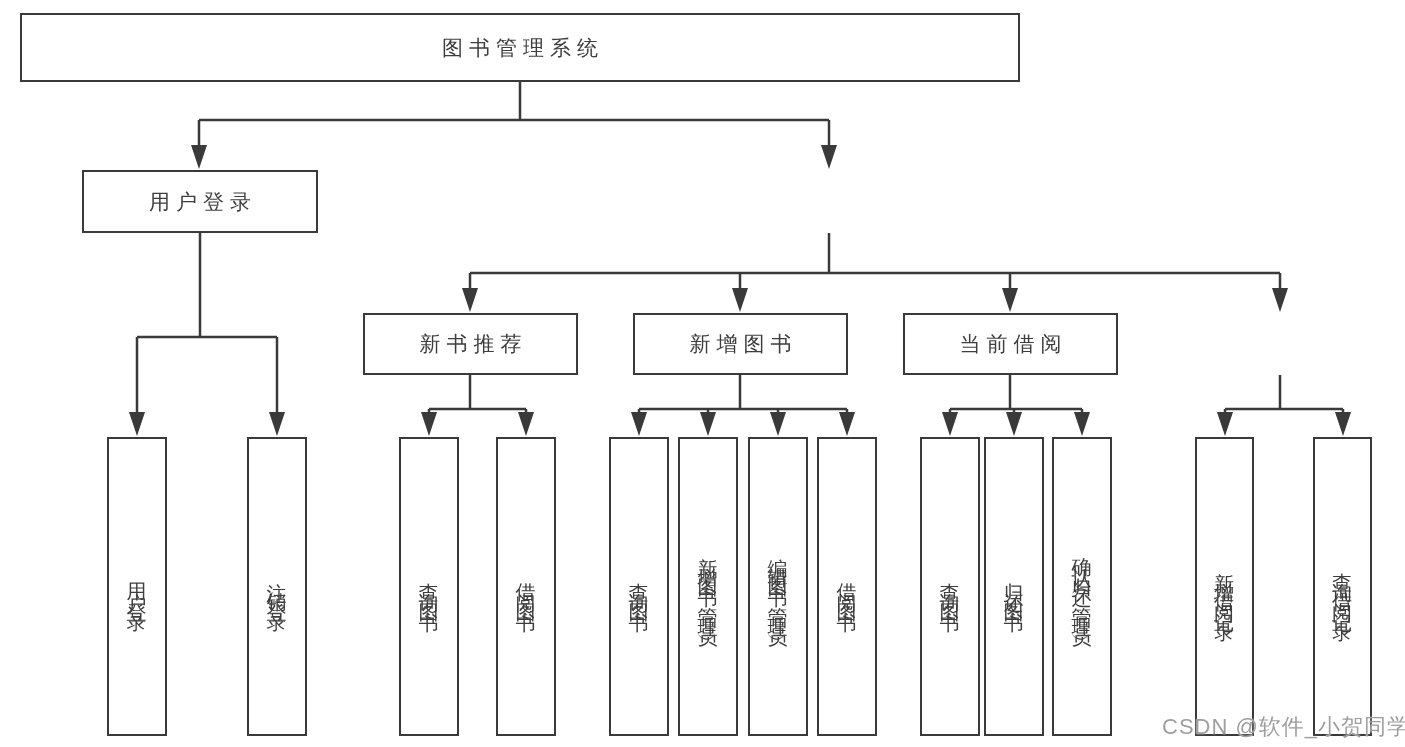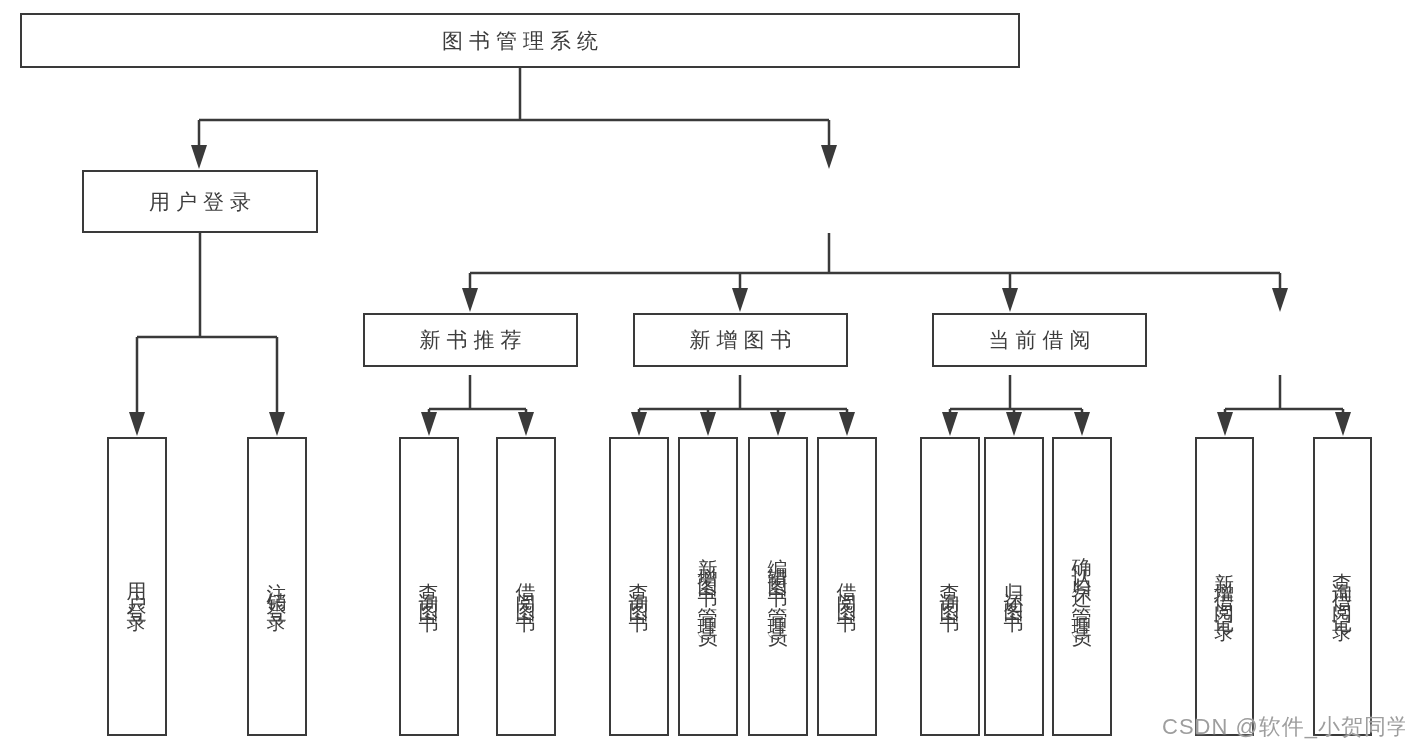--- a/index.html
+++ b/index.html
@@ -28,23 +28,23 @@
     justify-content:center;
     box-sizing:border-box;
     z-index:1;
   }
   .h-node{
     font-size:21px;
     letter-spacing:6px;
     text-indent:6px;
     white-space:nowrap;
   }
-  .root-node{left:20px;top:13px;width:1000px;height:55px;}
+  .root-node{left:20px;top:13px;width:1000px;height:69px;}
   .l2-node{top:170px;width:236px;height:63px;}
-  .l3-node{top:313px;width:215px;height:54px;}
+  .l3-node{top:313px;width:215px;height:62px;}
   .leaf-node{
     top:437px;width:60px;height:299px;
     writing-mode:vertical-rl;
     text-orientation:mixed;
     font-size:20px;
     letter-spacing:10px;
     line-height:1;
   }
   .watermark{
     position:absolute;
@@ -83,21 +83,21 @@
       M950 436 l-8 -24 h16 z  M1014 436 l-8 -24 h16 z  M1082 436 l-8 -24 h16 z
       M1225 436 l-8 -24 h16 z M1343 436 l-8 -24 h16 z"></path>
   </svg>
 
   <div class="node h-node root-node">图书管理系统</div>
 
   <div class="node h-node l2-node" style="left:82px">用户登录</div>
 
   <div class="node h-node l3-node" style="left:363px">新书推荐</div>
   <div class="node h-node l3-node" style="left:633px">新增图书</div>
-  <div class="node h-node l3-node" style="left:932px">当前借阅</div>
+  <div class="node h-node l3-node" style="left:903px">当前借阅</div>
 
   <div class="node leaf-node" style="left:107px">用户登录</div>
   <div class="node leaf-node" style="left:247px">注销登录</div>
 
   <div class="node leaf-node" style="left:399px">查询图书</div>
   <div class="node leaf-node" style="left:496px">借阅图书</div>
 
   <div class="node leaf-node" style="left:609px">查询图书</div>
   <div class="node leaf-node" style="left:678px">新增图书（管理员）</div>
   <div class="node leaf-node" style="left:748px">编辑图书（管理员）</div>

